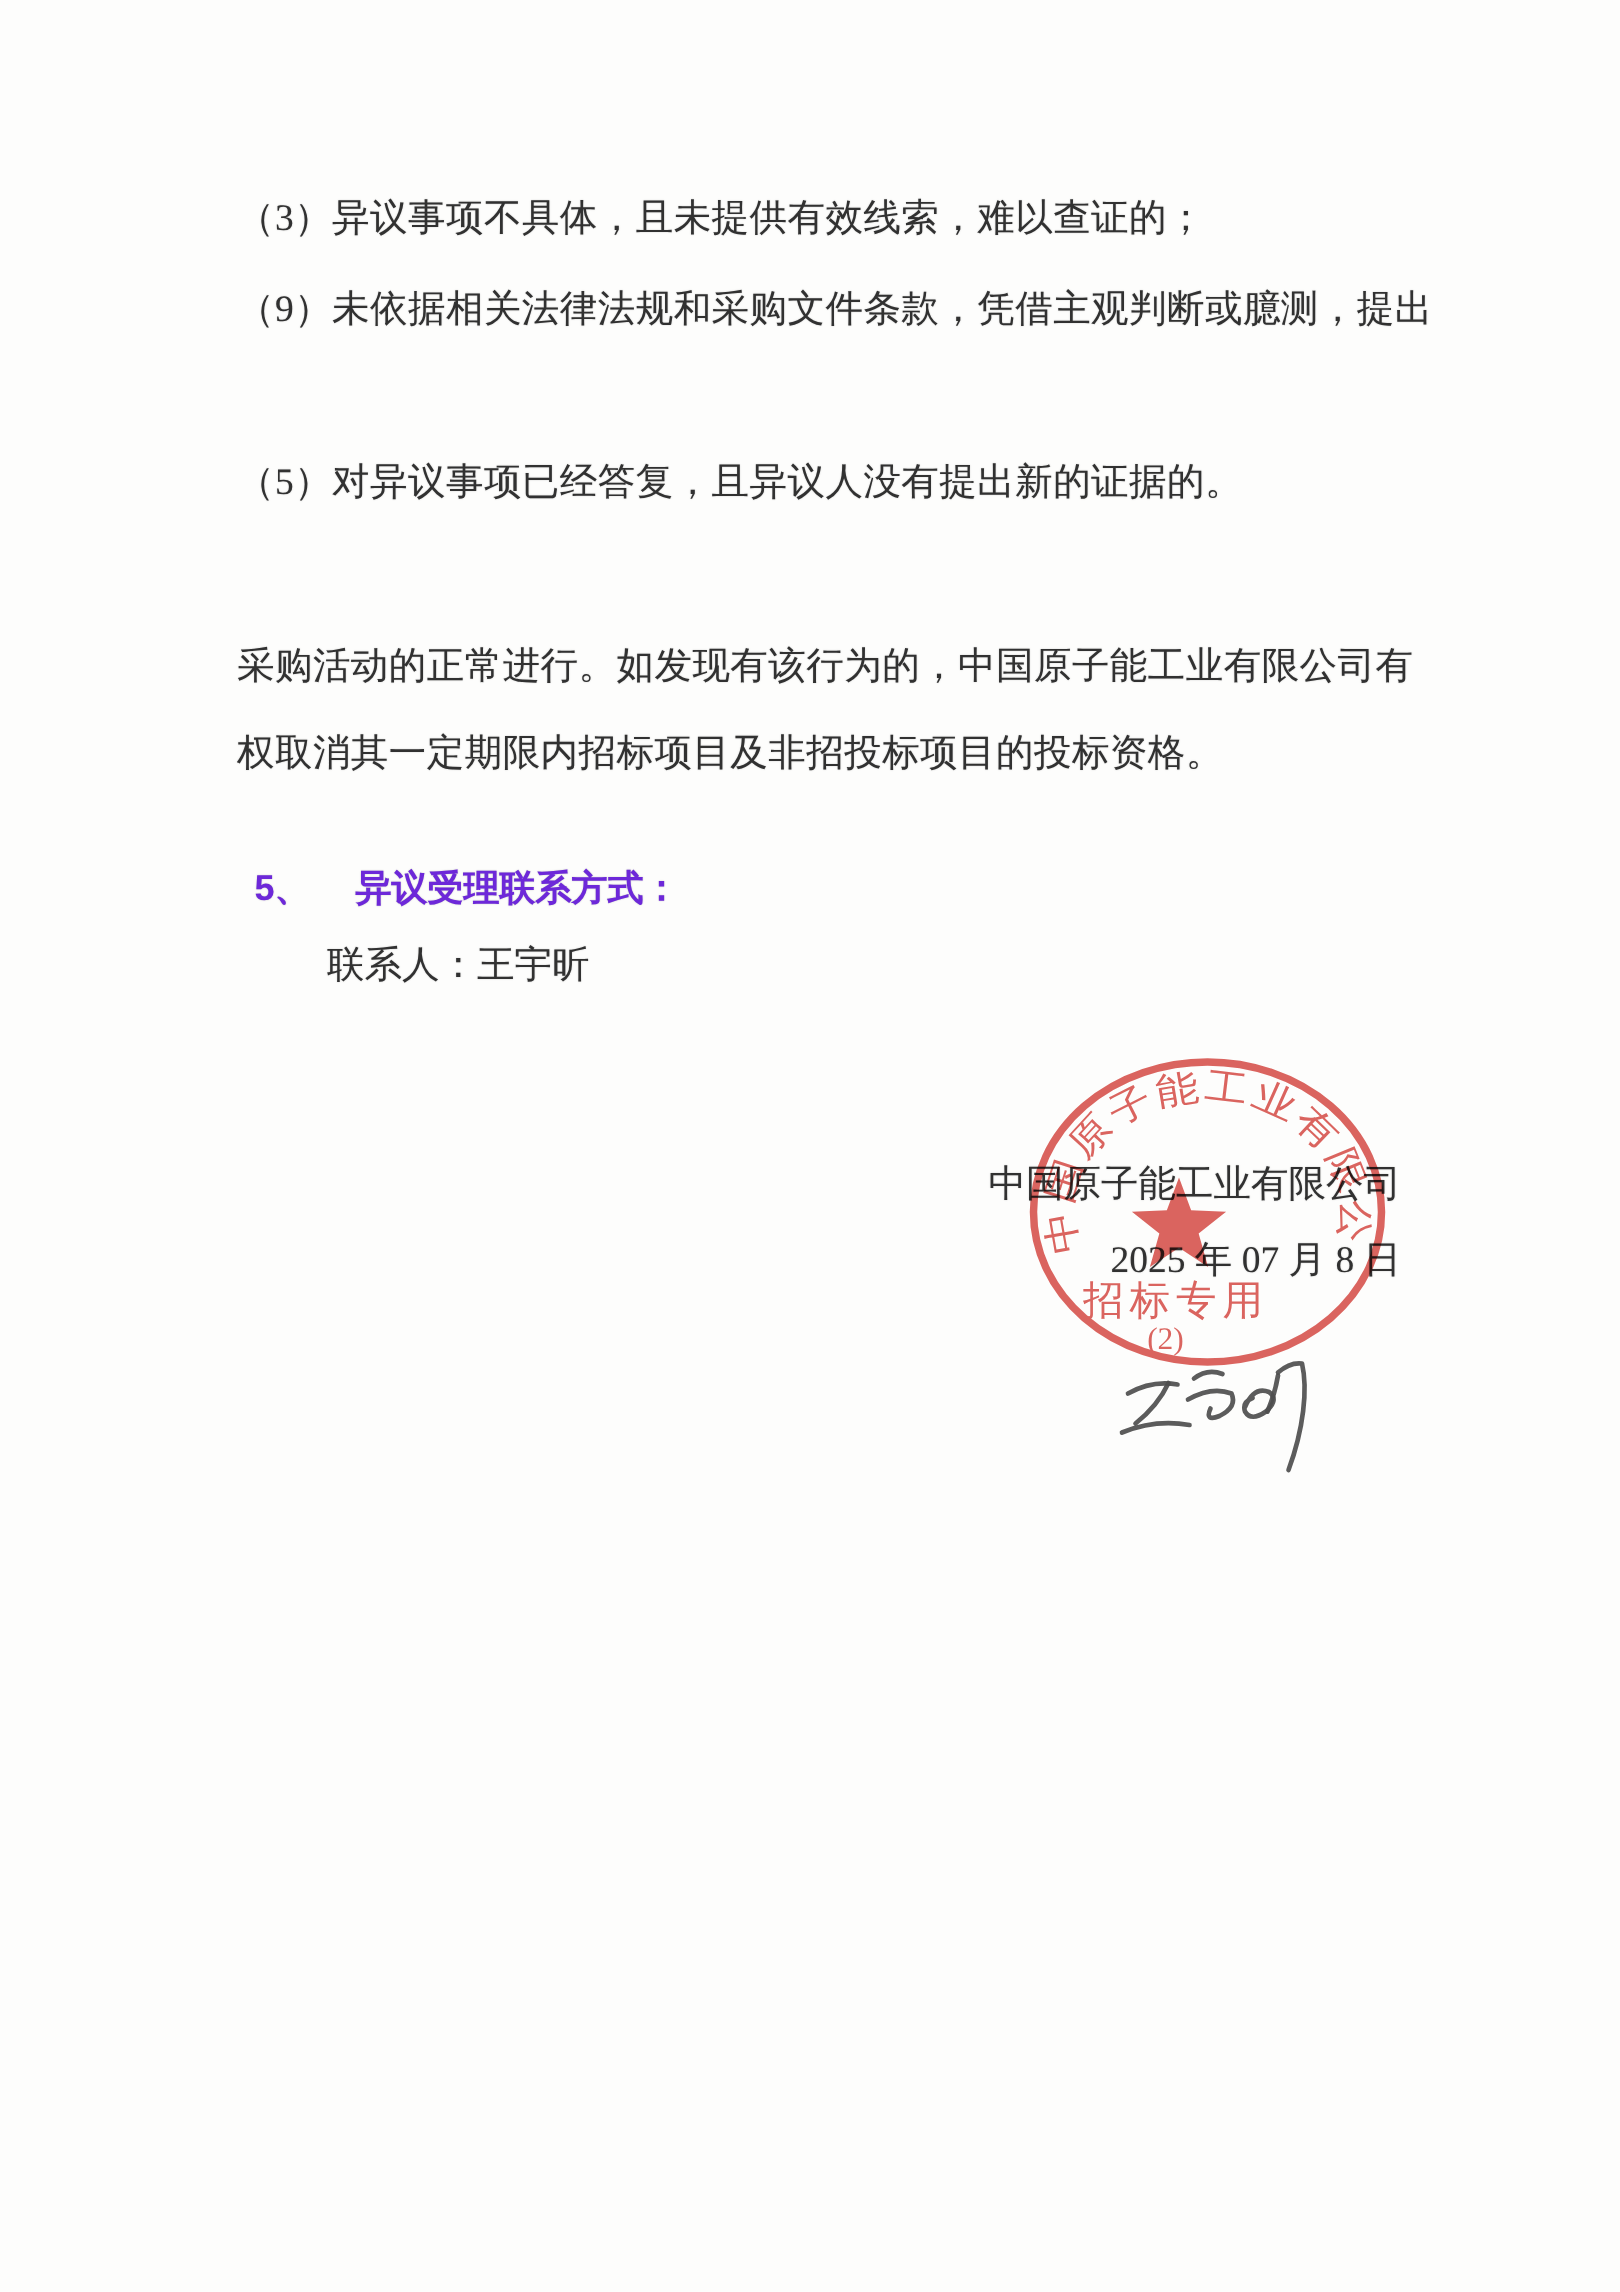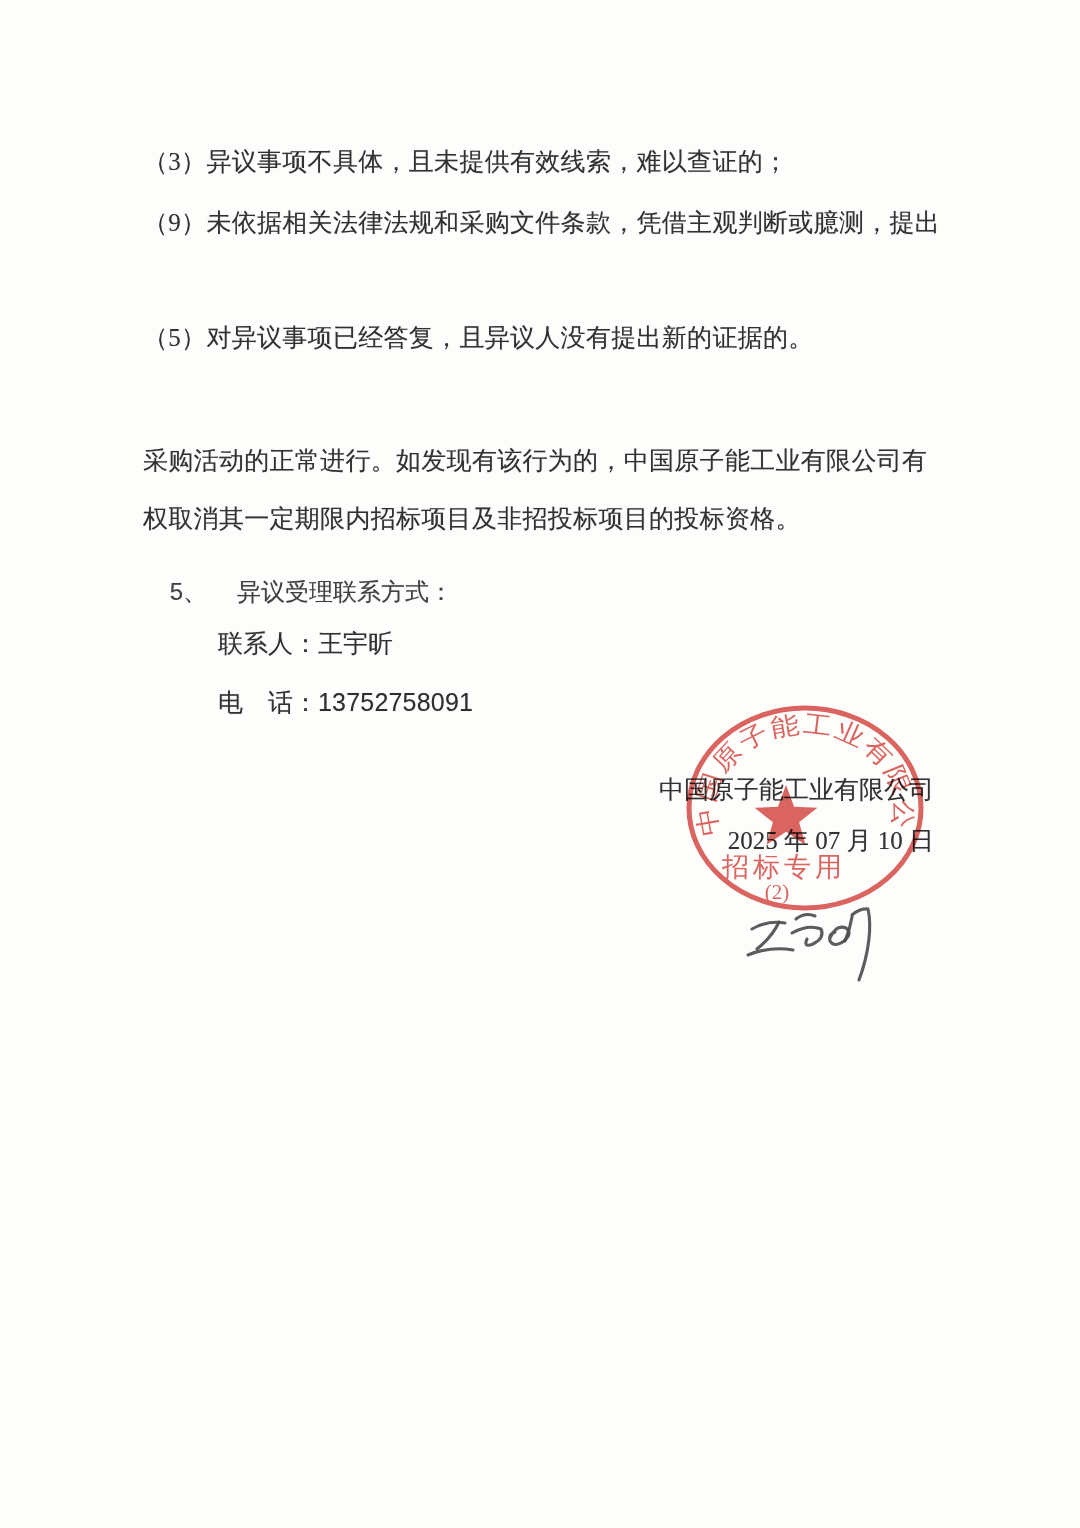--- a/index.html
+++ b/index.html
@@ -6,31 +6,30 @@
   body{
     width:1080px;height:1528px;position:relative;overflow:hidden;
     background:#ffffff;
     font-family:"Liberation Serif","DejaVu Serif",serif;
   }
   .page{
     position:absolute;inset:0;background:#fdfdfc;
   }
   
   .tline{
-    position:absolute;left:143px;
+    position:absolute;left:158px;
     font-size:25px;line-height:1.15;letter-spacing:0.3px;
     color:#313131;white-space:pre;
     text-shadow:0 0 1px rgba(70,70,70,.35);
-    margin-top:16px;
   }
   
   .heading{
     position:absolute;left:143px;top:548px;
     font-family:"Liberation Sans","DejaVu Sans",sans-serif;
-    font-weight:400;font-size:24px;color:#404040;white-space:pre;
+    font-weight:700;font-size:24px;color:#6d28d9;white-space:pre;
     text-shadow:0 0 1px rgba(40,40,40,.3);
     text-align:right;
   }
   .heading .num{display:inline-block;margin-right:30px;}
   
   .contact-row{
     position:absolute;left:193px;
     font-size:25px;color:#313131;white-space:pre;line-height:1.15;
     text-shadow:0 0 1px rgba(70,70,70,.35);
     text-align:right;
@@ -77,26 +76,23 @@
   <div class="tline" style="top:489px">权取消其一定期限内招标项目及非招投标项目的投标资格。</div>
   <div class="tline" style="top:431px">采购活动的正常进行。如发现有该行为的，中国原子能工业有限公司有</div>
 
   <div class="heading">
     <span class="num">5、</span><span class="title">异议受理联系方式：</span>
   </div>
 
   <div class="contact-row" style="top:601px">
     <span>联系人：</span><span>王宇昕</span>
   </div>
-  <div class="contact-row" style="top:659px">
-    <span>电　话：</span><span class="val-sans">13752758091</span>
-  </div>
 
   <div class="signoff-line" style="top:776px">中国原子能工业有限公司</div>
-  <div class="signoff-line" style="top:827px">2025 年 07 月 10 日</div>
+  <div class="signoff-line" style="top:827px">2025 年 07 月 8 日</div>
 
   <svg class="stamp" viewBox="0 0 280 240" aria-hidden="true">
     <ellipse class="ring" cx="137" cy="115" rx="116" ry="100"></ellipse>
     <defs>
       <path id="arcPath" class="arc-guide" d="M 52.4,140.7 A 90,75 0 1 1 221.6,140.7"></path>
     </defs>
     <text class="arc-text">
       <textPath href="#arcPath" startOffset="0" textLength="338" lengthAdjust="spacingAndGlyphs">中国原子能工业有限公司</textPath>
     </text>
     <polygon class="star" points="118,92 126.1,113.8 149.4,114.8 131.1,129.3 137.4,151.7 118,138.8 98.6,151.7 104.9,129.3 86.6,114.8 109.9,113.8"></polygon>

